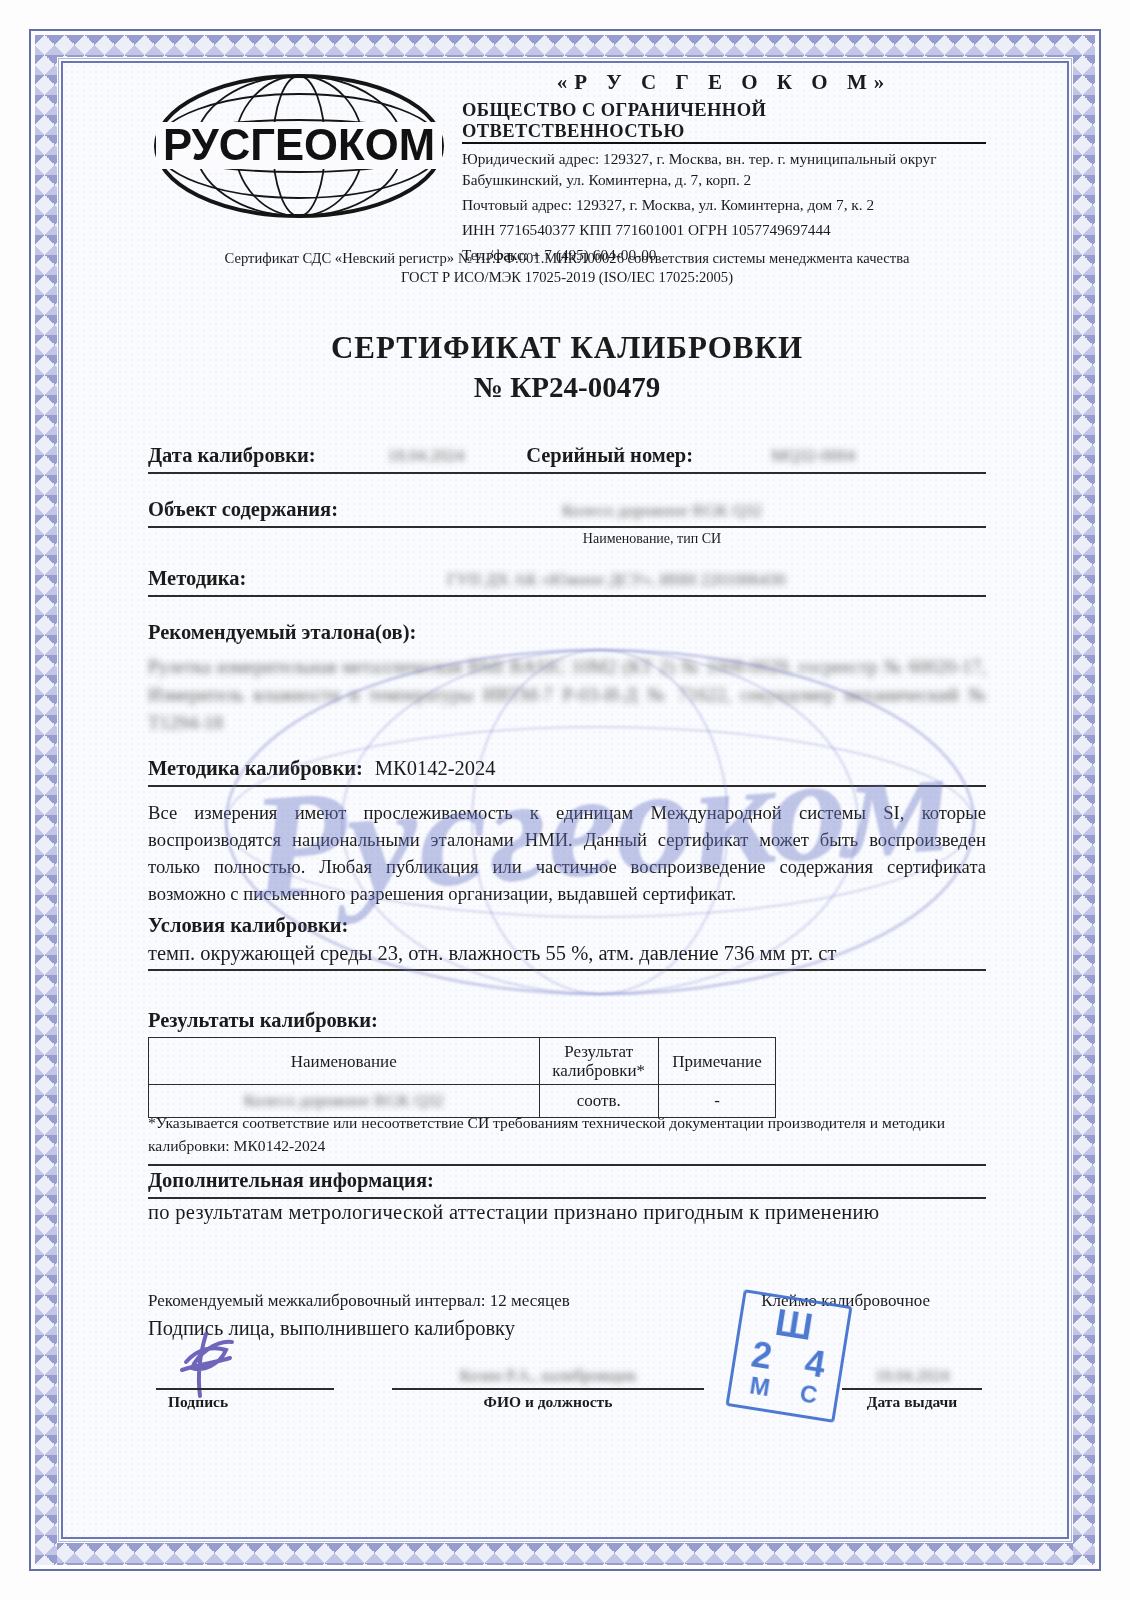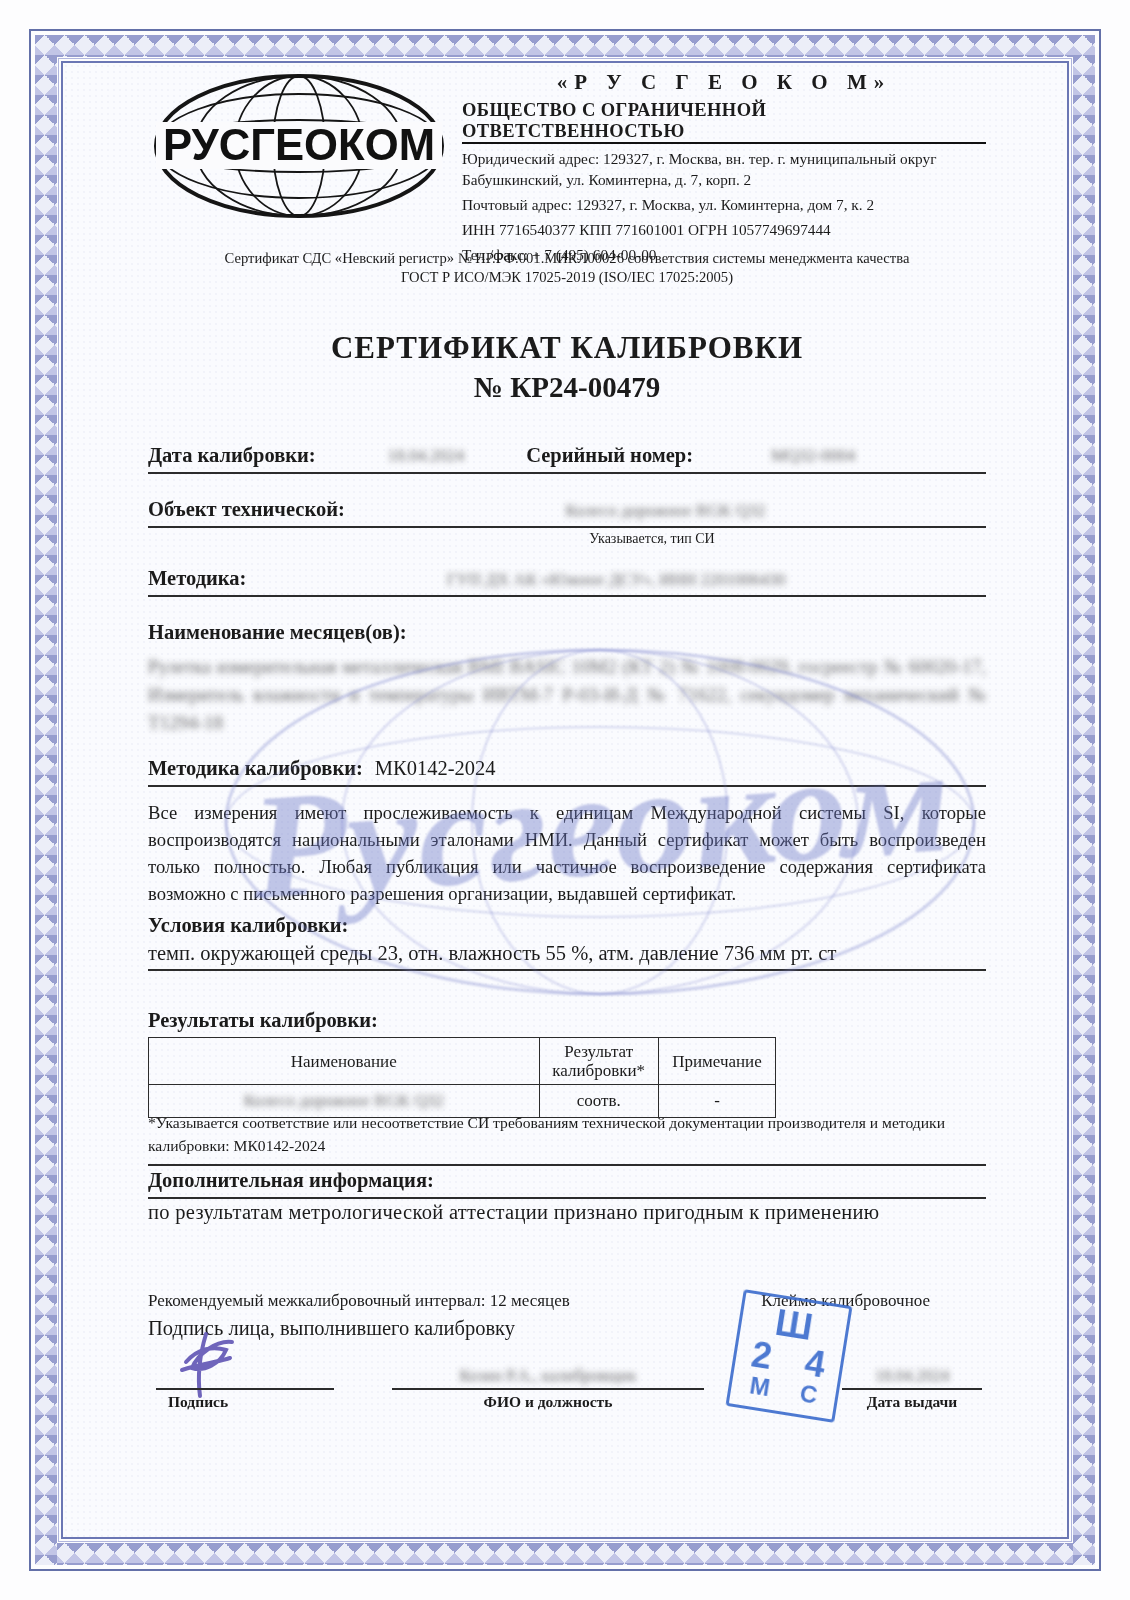--- a/index.html
+++ b/index.html
@@ -156,31 +156,31 @@
     </div>
 
     <div class="abs b-row-date uline">
       <span class="lbl">Дата калибровки:</span>
       <span class="v-date rd">18.04.2024</span>
       <span class="lbl l-serial">Серийный номер:</span>
       <span class="v-serial rd">MQ32-0004</span>
     </div>
 
     <div class="abs b-row-object uline">
-      <span class="lbl">Объект технической:</span>
+      <span class="lbl">Объект содержания:</span>
       <span class="v-object rd">Колесо дорожное RGK Q32</span>
     </div>
-    <div class="abs cap b-cap-object">Указывается, тип СИ</div>
+    <div class="abs cap b-cap-object">Наименование, тип СИ</div>
 
     <div class="abs b-row-customer uline">
       <span class="lbl">Методика:</span>
       <span class="v-customer rd">ГУП ДХ АК «Южное ДСУ», ИНН 2201006430</span>
     </div>
 
-    <div class="abs b-etalon-lbl lbl">Наименование месяцев(ов):</div>
+    <div class="abs b-etalon-lbl lbl">Рекомендуемый эталона(ов):</div>
     <div class="abs b-etalon-text rd">Рулетка измерительная металлическая BMI BASIC 10М2 (КТ 2) № 1008-0029, госреестр № 60020-17, Измеритель влажности и температуры ИВТМ-7 Р-03-И-Д № 71622, секундомер механический № Т1294-18</div>
 
     <div class="abs b-row-method uline">
       <span class="lbl">Методика калибровки:</span>
       <span class="v-method">МК0142-2024</span>
     </div>
 
     <p class="abs b-trace">Все измерения имеют прослеживаемость к единицам Международной системы SI, которые воспроизводятся национальными эталонами НМИ. Данный сертификат может быть воспроизведен только полностью. Любая публикация или частичное воспроизведение содержания сертификата возможно с письменного разрешения организации, выдавшей сертификат.</p>
 
     <div class="abs b-cond-lbl lbl">Условия калибровки:</div>

